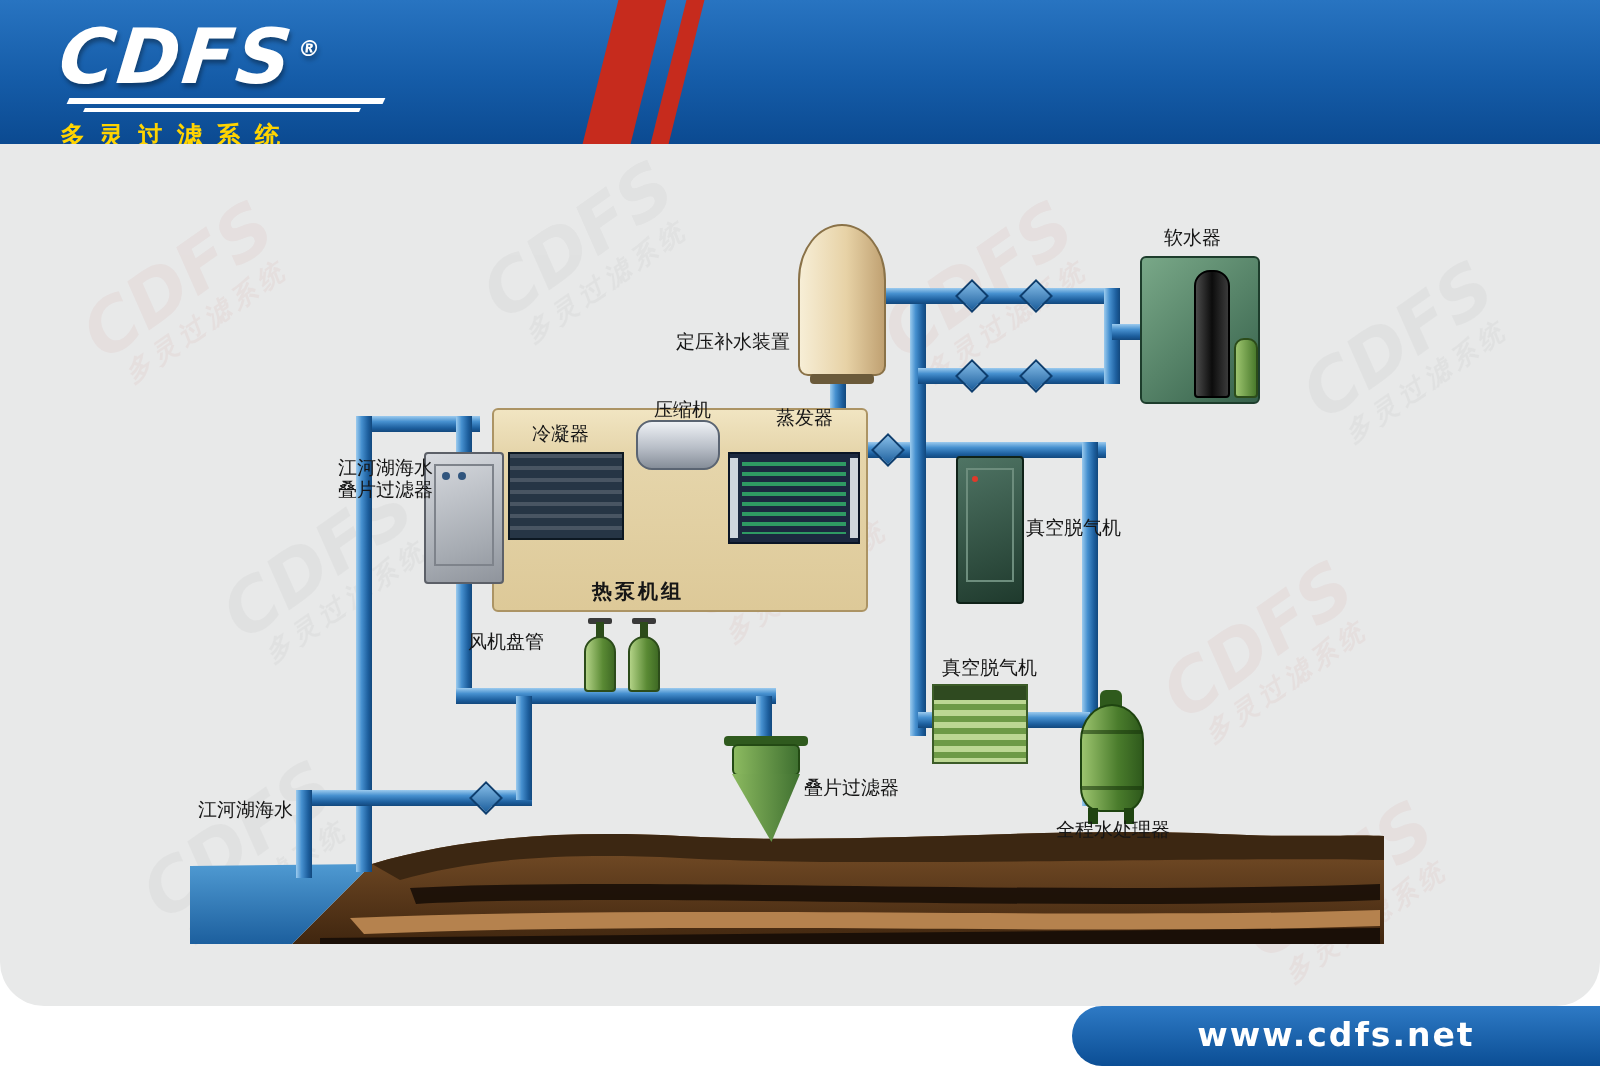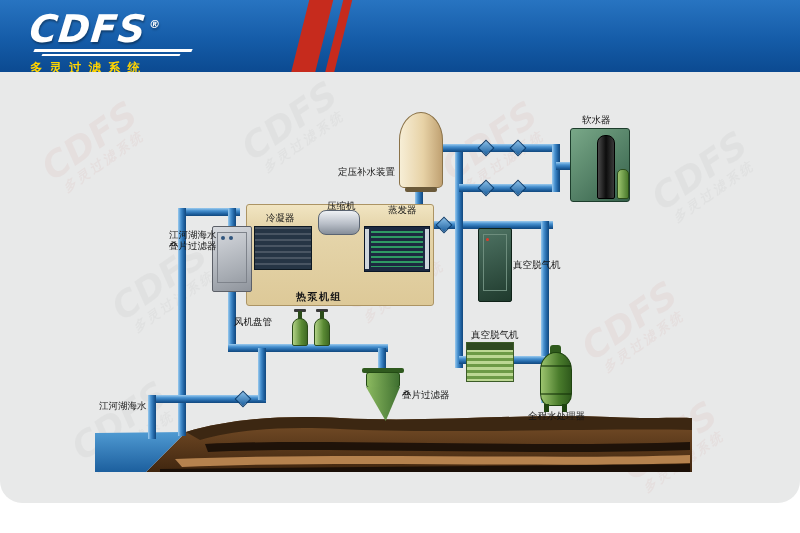--- a/index.html
+++ b/index.html
@@ -272,14 +272,17 @@
   <div class="lbl" style="left:388px;top:204px">蒸发器</div>
   <div class="lbl b" style="left:296px;top:291px">热泵机组</div>
   <div class="lbl" style="left:513px;top:259px">真空脱气机</div>
   <div class="lbl" style="left:234px;top:316px">风机盘管</div>
   <div class="lbl" style="left:471px;top:329px">真空脱气机</div>
   <div class="lbl" style="left:402px;top:389px">叠片过滤器</div>
   <div class="lbl" style="left:528px;top:410px">全程水处理器</div>
   <div class="lbl" style="left:99px;top:400px">江河湖海水</div>
 
   <div id="footwhite"></div>
+  <div id="footbar">
+    <span>www.cdfs.net</span>
+  </div>
 
 </div>
 
 </body></html>

